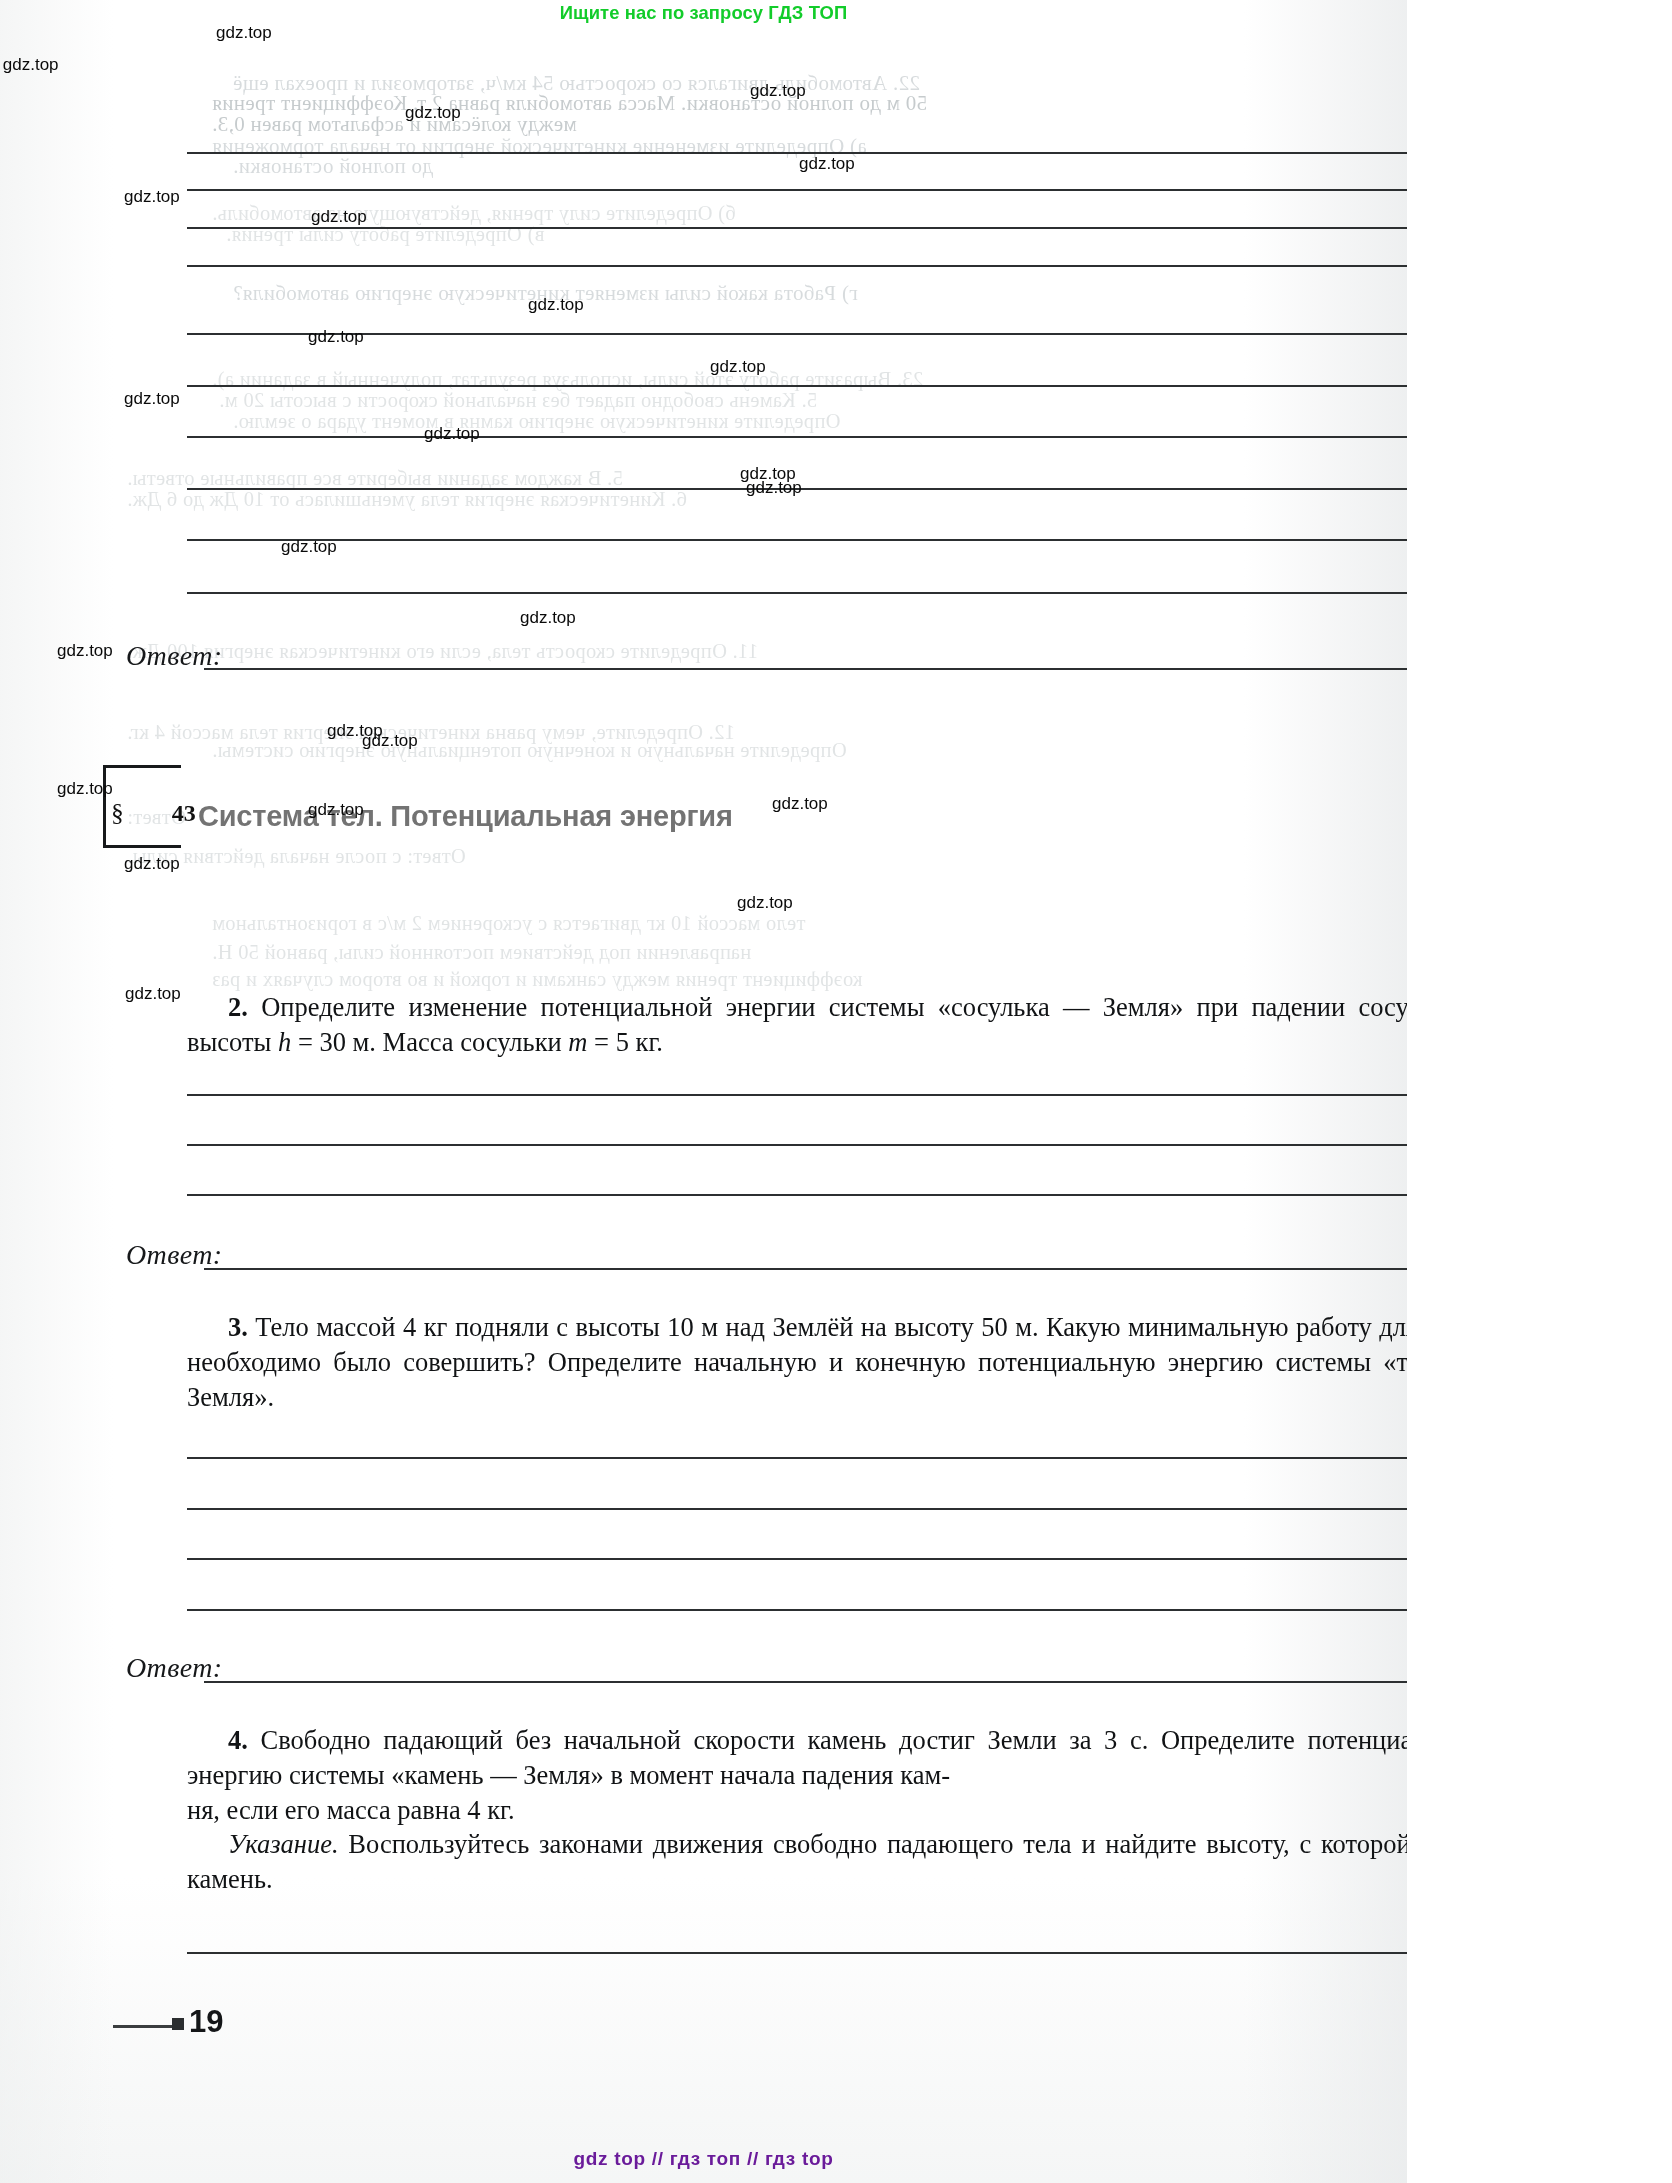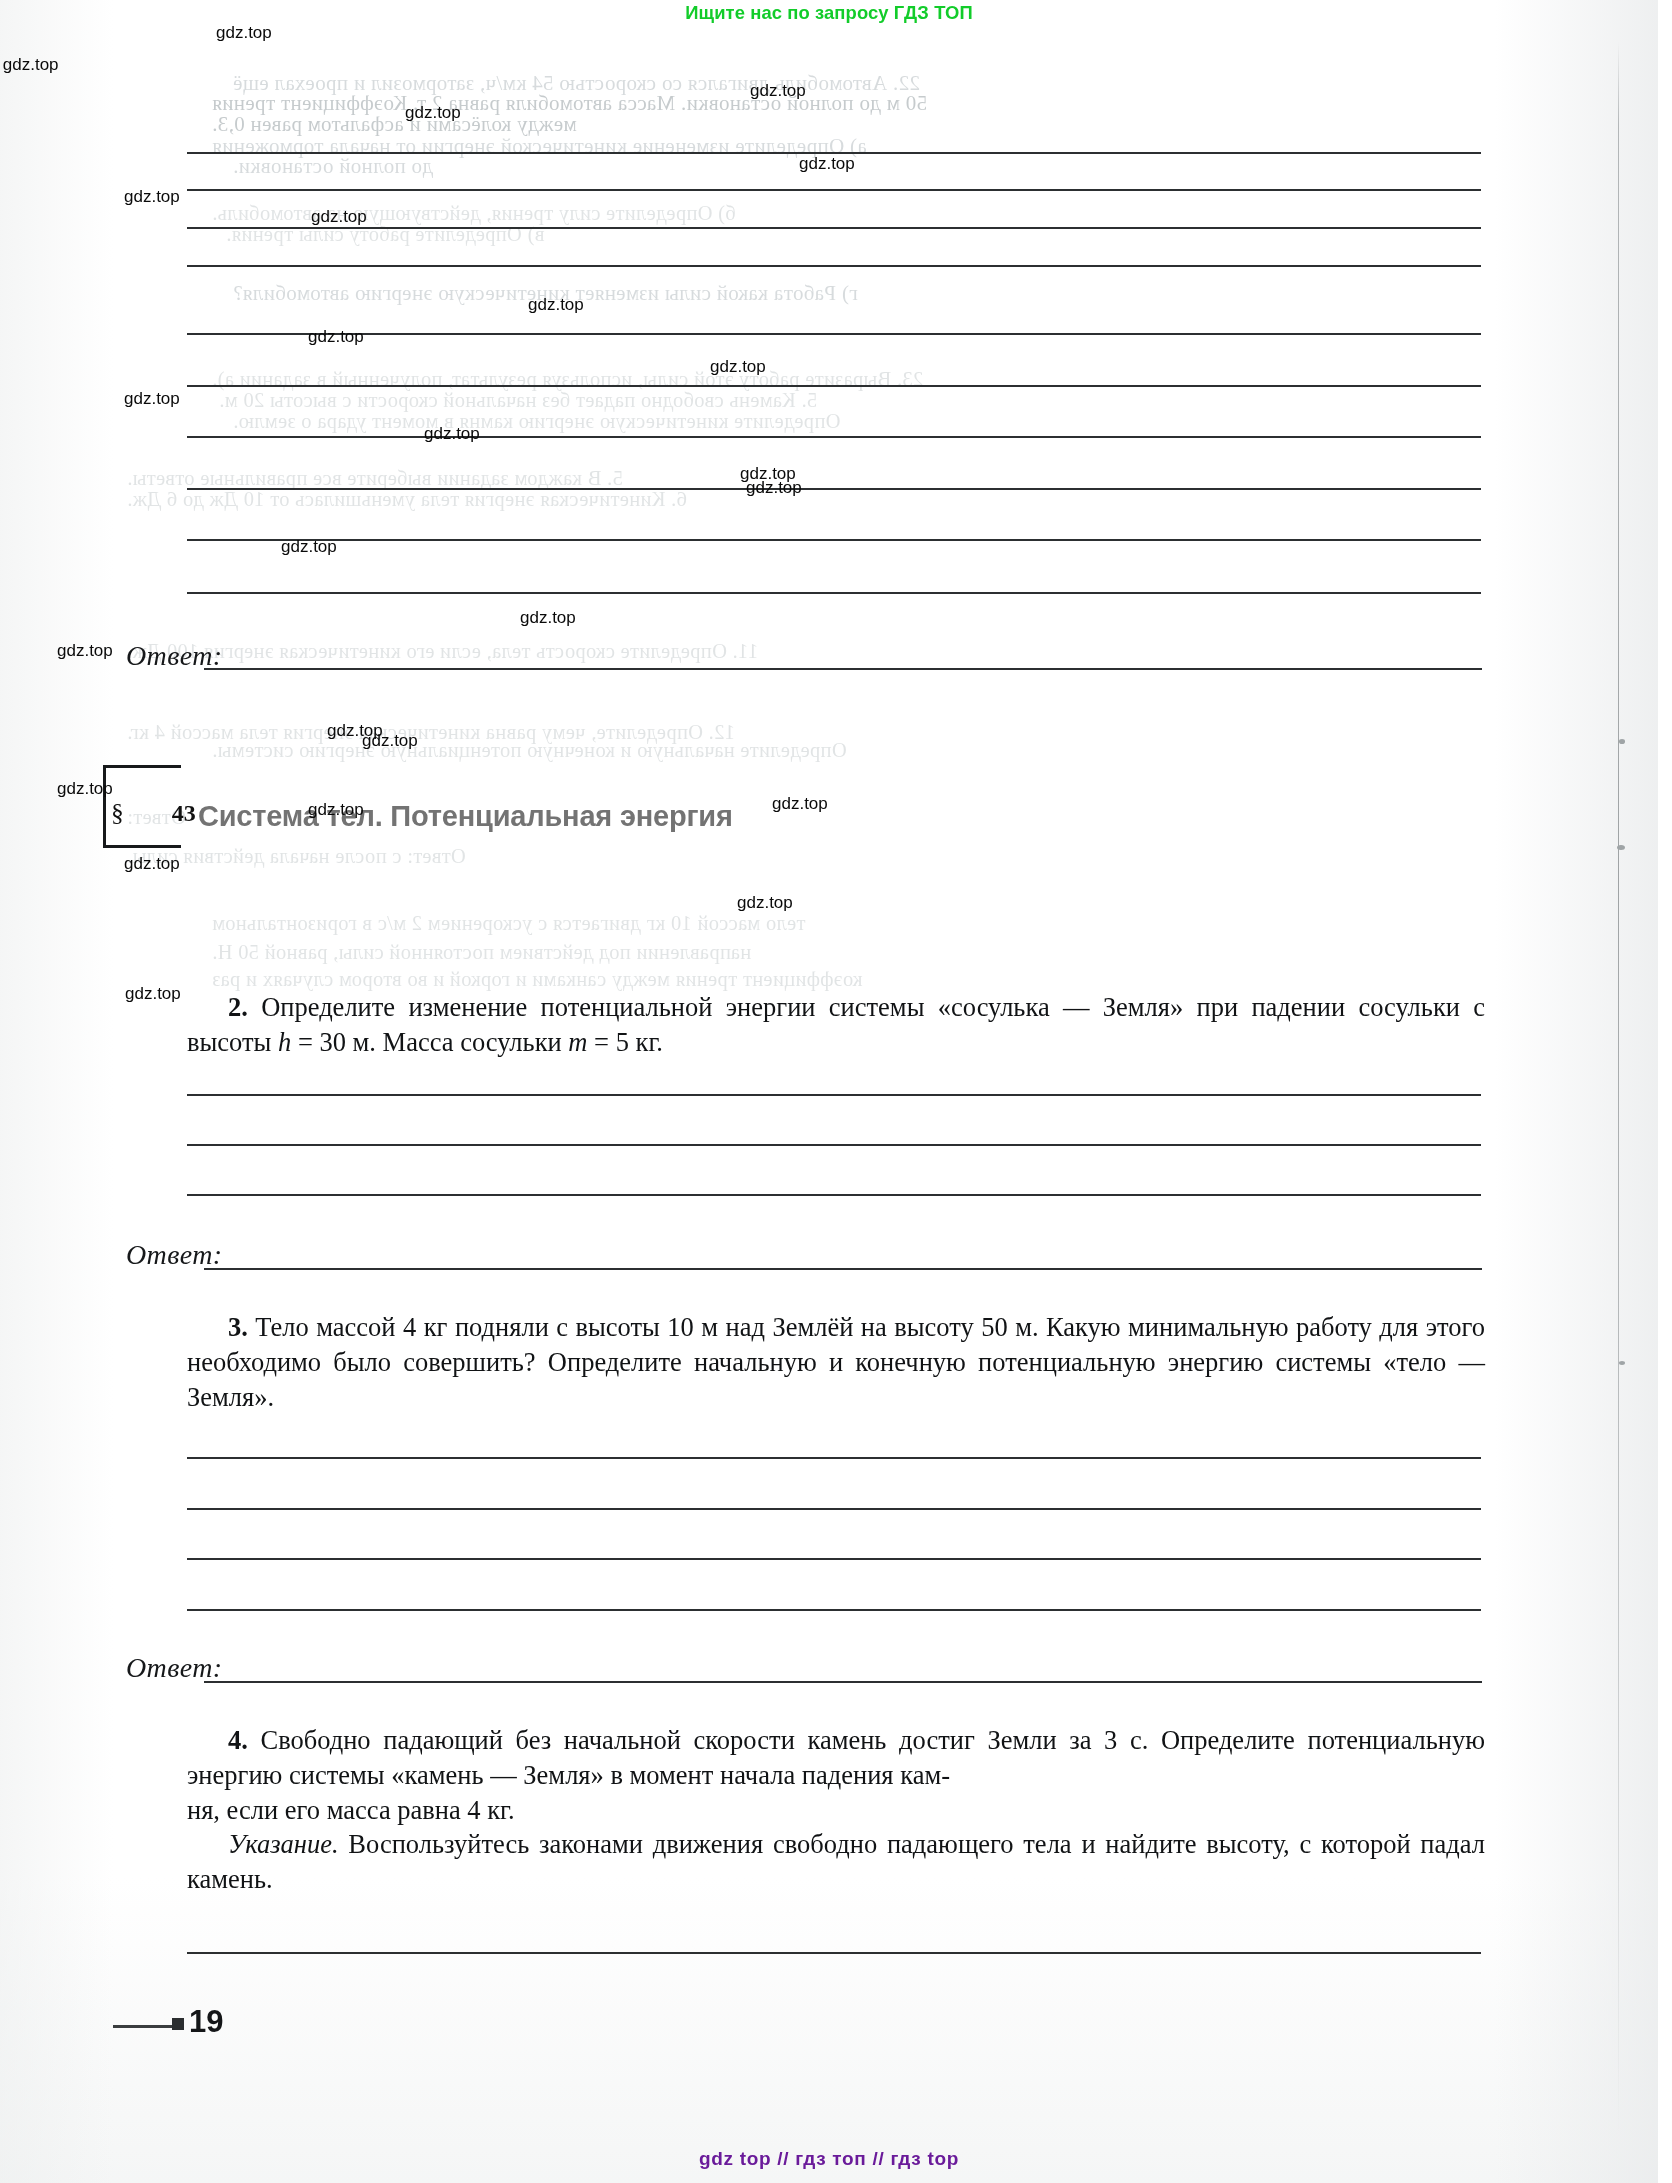--- a/index.html
+++ b/index.html
@@ -2,21 +2,21 @@
 <html style="font-size:11.3px"><head>
 <meta charset="utf-8">
 <style>
   html, body {
     margin: 0;
     padding: 0;
     background: #ffffff;
   }
   #page {
     position: relative;
-    width: 1658px;
+    width: 1407px;
     height: 2183px;
     background: #ffffff;
     overflow: hidden;
     font-family: "Liberation Serif", serif;
     color: #111111;
   }
 
   
   .scan-tint {
     position: absolute;

